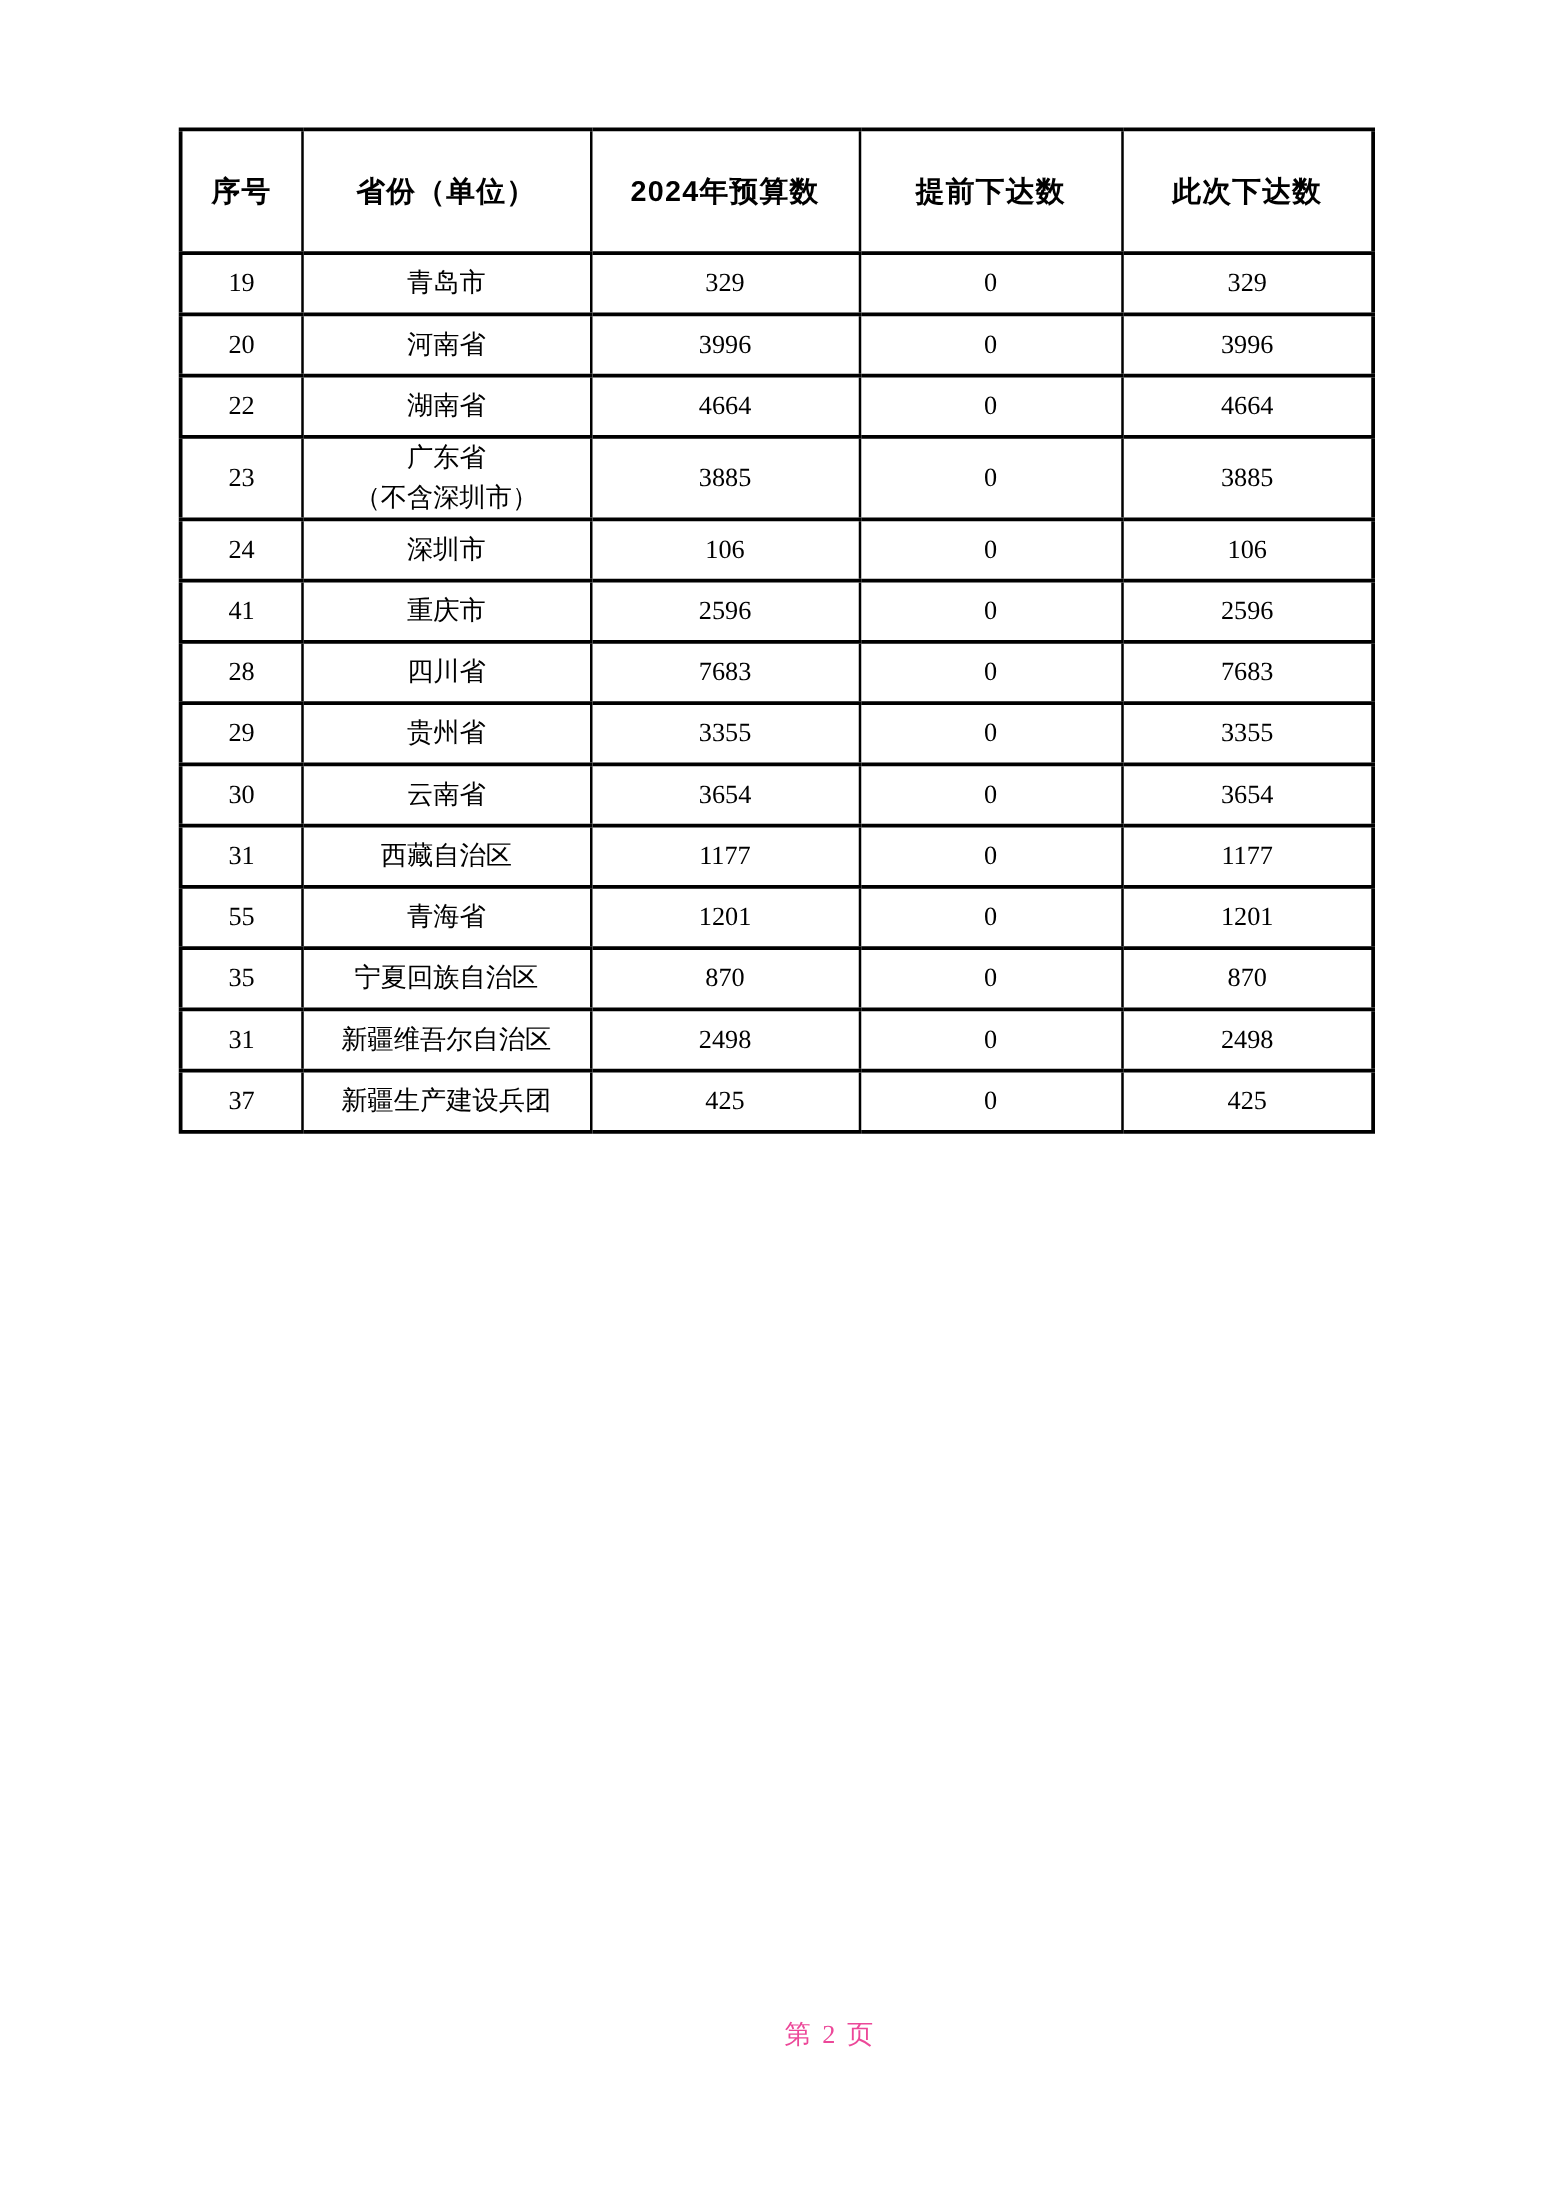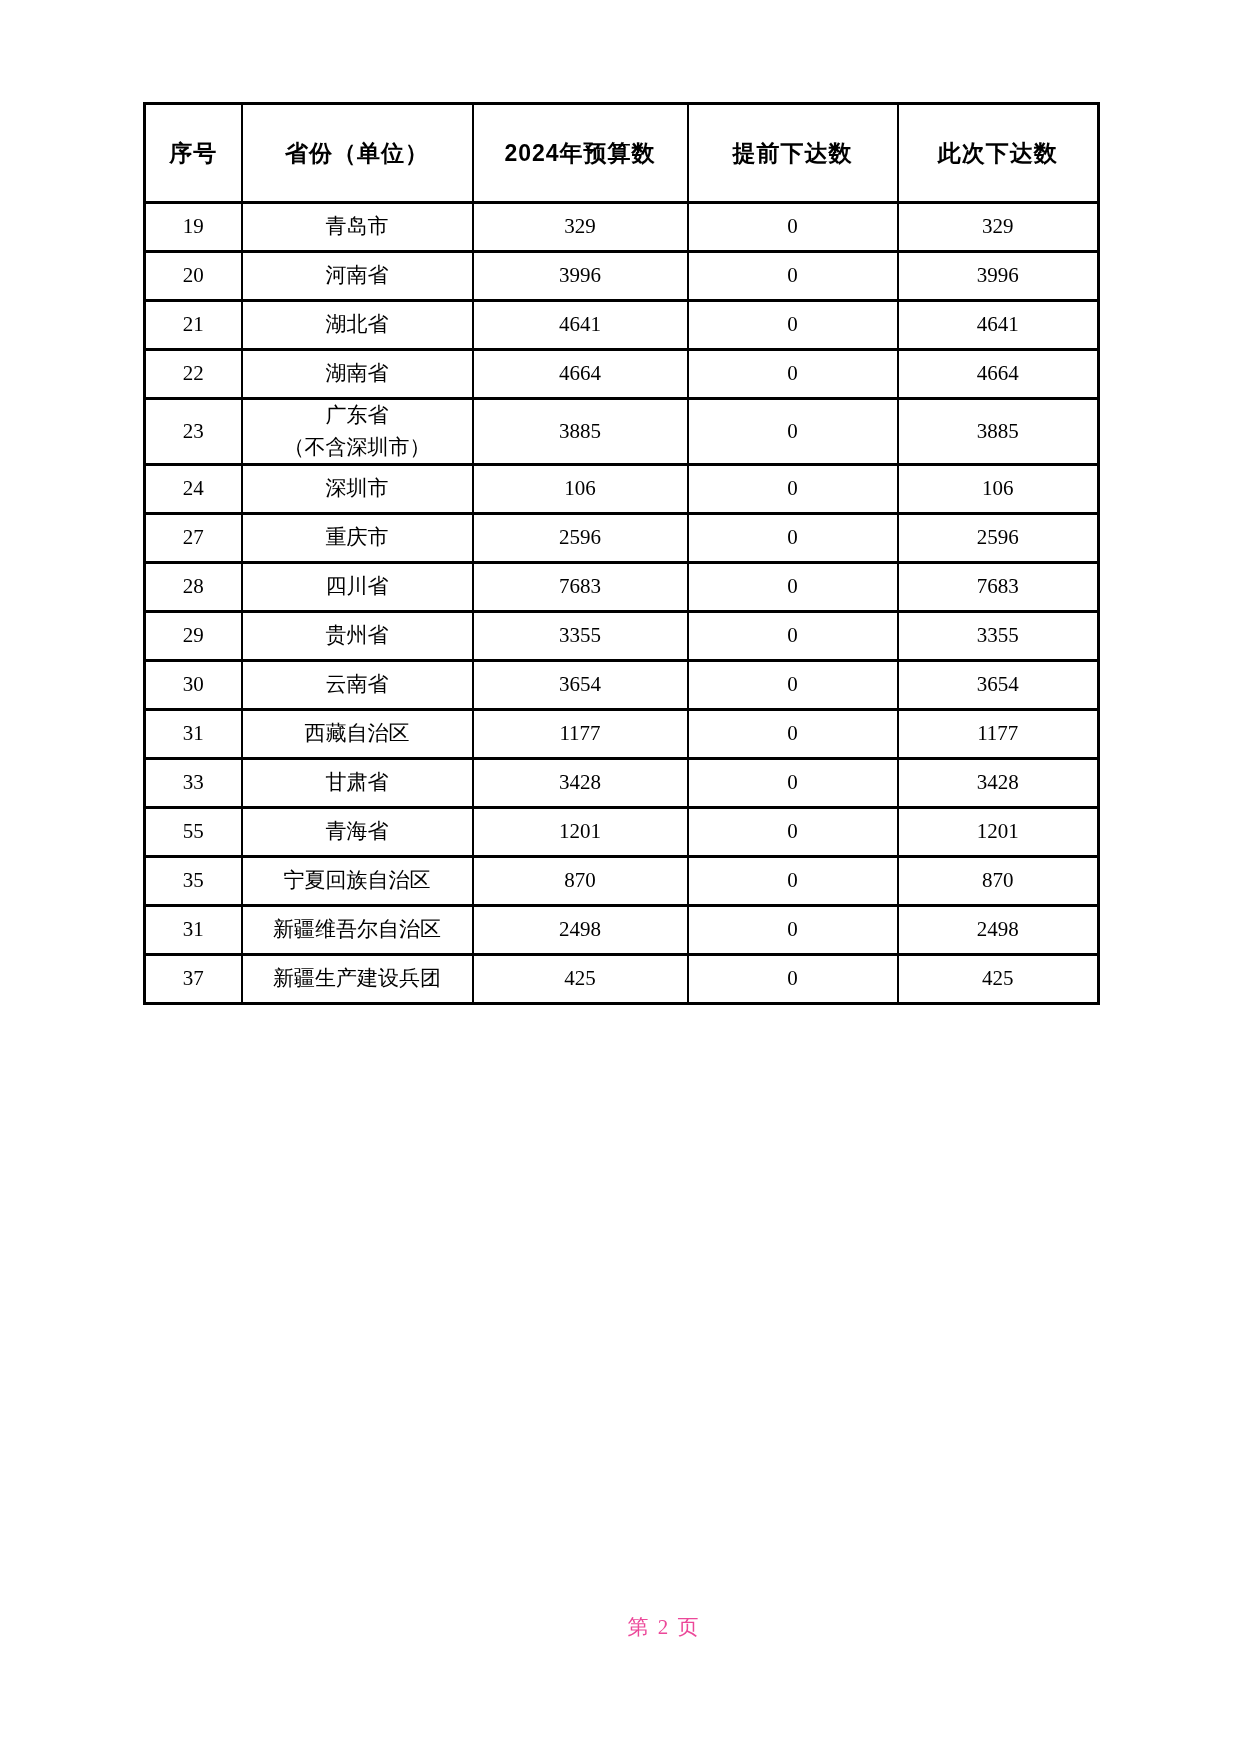--- a/index.html
+++ b/index.html
@@ -106,27 +106,20 @@
   </tr>
 
   <tr>
     <td>20</td>
     <td class="province">河南省</td>
     <td>3996</td>
     <td>0</td>
     <td>3996</td>
   </tr>
 
-  <tr>
-    <td>21</td>
-    <td class="province">湖北省</td>
-    <td>4641</td>
-    <td>0</td>
-    <td>4641</td>
-  </tr>
 
   <tr>
     <td>22</td>
     <td class="province">湖南省</td>
     <td>4664</td>
     <td>0</td>
     <td>4664</td>
   </tr>
 
   <tr>
@@ -142,21 +135,21 @@
     <td>24</td>
     <td class="province">深圳市</td>
     <td>106</td>
     <td>0</td>
     <td>106</td>
   </tr>
 
 
 
   <tr>
-    <td>27</td>
+    <td>41</td>
     <td class="province">重庆市</td>
     <td>2596</td>
     <td>0</td>
     <td>2596</td>
   </tr>
 
   <tr>
     <td>28</td>
     <td class="province">四川省</td>
     <td>7683</td>
@@ -182,27 +175,20 @@
 
   <tr>
     <td>31</td>
     <td class="province">西藏自治区</td>
     <td>1177</td>
     <td>0</td>
     <td>1177</td>
   </tr>
 
 
-  <tr>
-    <td>33</td>
-    <td class="province">甘肃省</td>
-    <td>3428</td>
-    <td>0</td>
-    <td>3428</td>
-  </tr>
 
   <tr>
     <td>55</td>
     <td class="province">青海省</td>
     <td>1201</td>
     <td>0</td>
     <td>1201</td>
   </tr>
 
   <tr>

